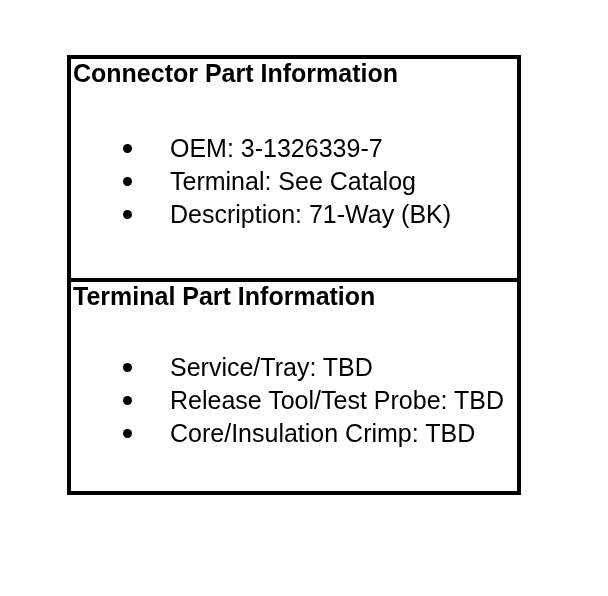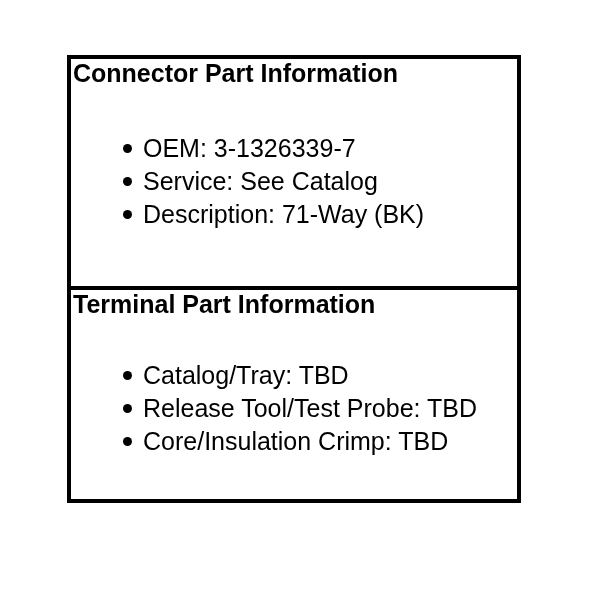--- a/index.html
+++ b/index.html
@@ -22,21 +22,21 @@
     width: 454px;
     box-sizing: border-box;
     border: 4px solid #000000;
     background: #ffffff;
   }
   .box-connector {
     top: 55px;
     height: 282px;
   }
   .box-terminal {
-    top: 286px;
+    top: 278px;
     height: 217px;
   }
   .box-title {
     margin: 0;
     padding: 1px 0 0 2px;
     font-size: 25px;
     font-weight: bold;
     line-height: 27px;
     white-space: nowrap;
   }
@@ -45,21 +45,21 @@
     margin: 0;
     padding: 0;
     position: absolute;
     left: 0;
     width: 100%;
   }
   .box-connector .bullet-list { top: 73px; }
   .box-terminal  .bullet-list { top: 69px; }
   .bullet-item {
     position: relative;
-    padding-left: 72px;
+    padding-left: 99px;
     font-size: 25px;
     line-height: 33px;
     white-space: nowrap;
   }
   .bullet-dot {
     position: absolute;
     left: 52px;
     top: 12px;
     width: 9px;
     height: 9px;
@@ -74,35 +74,35 @@
 
   <section class="info-box box-connector">
     <h2 class="box-title">Connector Part Information</h2>
     <ul class="bullet-list">
       <li class="bullet-item">
         <span class="bullet-dot"></span>
         <span>OEM: 3-1326339-7</span>
       </li>
       <li class="bullet-item">
         <span class="bullet-dot"></span>
-        <span>Service: See Catalog</span>
+        <span>Terminal: See Catalog</span>
       </li>
       <li class="bullet-item">
         <span class="bullet-dot"></span>
         <span>Description: 71-Way (BK)</span>
       </li>
     </ul>
   </section>
 
   <section class="info-box box-terminal">
     <h2 class="box-title">Terminal Part Information</h2>
     <ul class="bullet-list">
       <li class="bullet-item">
         <span class="bullet-dot"></span>
-        <span>Catalog/Tray: TBD</span>
+        <span>Service/Tray: TBD</span>
       </li>
       <li class="bullet-item">
         <span class="bullet-dot"></span>
         <span>Release Tool/Test Probe: TBD</span>
       </li>
       <li class="bullet-item">
         <span class="bullet-dot"></span>
         <span>Core/Insulation Crimp: TBD</span>
       </li>
     </ul>

